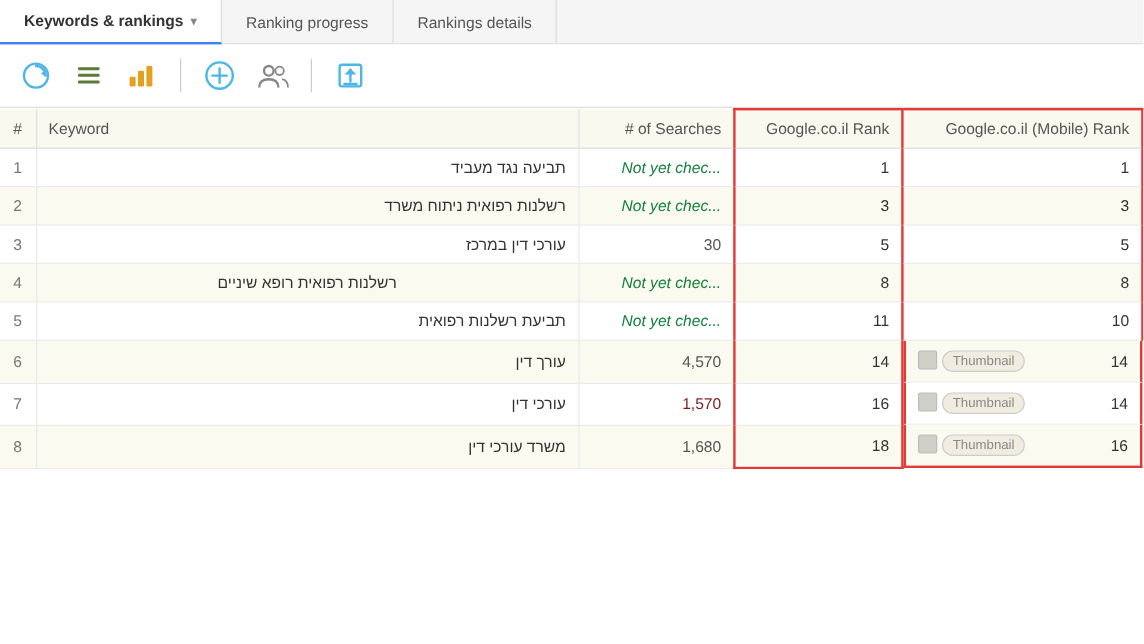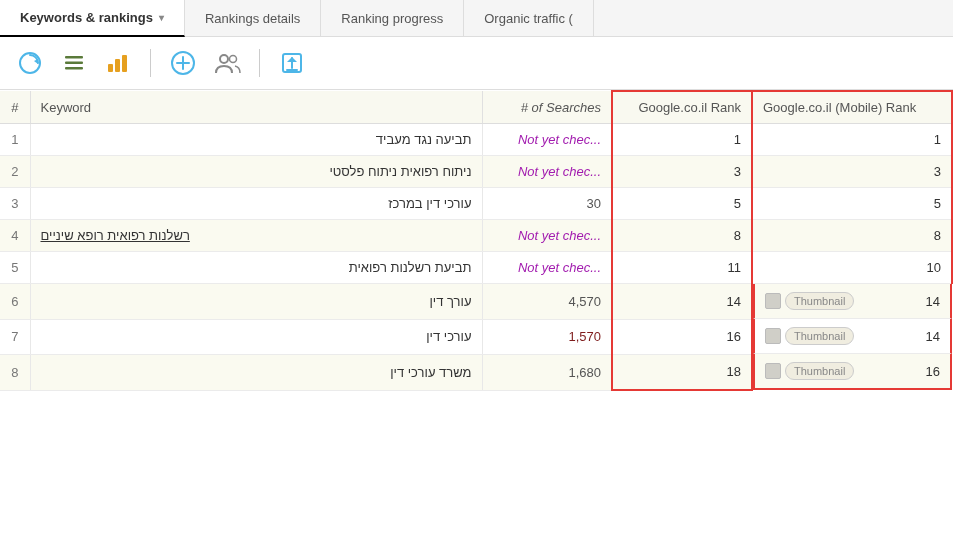--- a/index.html
+++ b/index.html
@@ -19,21 +19,21 @@
       border-right: 1px solid #ddd;
       display: flex;
       align-items: center;
       gap: 6px;
       white-space: nowrap;
     }
     .tab.active {
       background: #fff;
       color: #333;
       font-weight: bold;
-      border-bottom: 2px solid #000000;
+      border-bottom: 2px solid #3b82f6;
       margin-bottom: -1px;
     }
     .tab .chevron { font-size: 10px; color: #888; }
 
     
     .toolbar {
       display: flex;
       align-items: center;
       padding: 10px 14px;
       border-bottom: 1px solid #ddd;
@@ -79,21 +79,21 @@
       border-bottom: 1px solid #ebebeb;
       border-right: 1px solid #e8e8e8;
       color: #333;
       white-space: nowrap;
     }
     tbody td.num-col { text-align: center; color: #777; }
     tbody td.keyword-col { text-align: right; direction: rtl; }
     tbody td.searches-col { text-align: right; color: #888; font-style: italic; }
     tbody td.rank-col { text-align: right; }
 
-    .not-yet { color: #a21caf; font-style: italic; }
+    .not-yet { color: #15803d; font-style: italic; }
 
     
     .col-google-rank {
       border-left: 2px solid #e53935 !important;
       border-right: 2px solid #e53935 !important;
     }
     .col-google-mobile-rank {
       border-left: 2px solid #e53935 !important;
       border-right: 2px solid #e53935 !important;
     }
@@ -111,21 +111,20 @@
     tr:last-child td.col-google-rank {
       border-bottom: 2px solid #e53935 !important;
     }
     tr:last-child td.col-google-mobile-rank {
       border-bottom: 2px solid #e53935 !important;
     }
 
     
     .thumbnail-placeholder {
       display: inline-flex;
-      align-items: center;
       gap: 4px;
     }
     .thumb-box {
       width: 16px; height: 16px;
       background: #d0cfc8;
       border: 1px solid #bbb;
       border-radius: 2px;
     }
     .thumb-btn {
       padding: 2px 8px;
@@ -142,27 +141,24 @@
   </style>
 </head>
 <body>
 
 <div class="tabs-bar">
   <div class="tab active">
     <span>Keywords &amp; rankings</span>
     <span class="chevron">▾</span>
   </div>
   <div class="tab">
+    <span>Ranking progress</span>
+  </div>
+  <div class="tab">
     <span>Rankings details</span>
-  </div>
-  <div class="tab">
-    <span>Ranking progress</span>
-  </div>
-  <div class="tab">
-    <span>Organic traffic (</span>
   </div>
 </div>
 
 <div class="toolbar">
 
   <div class="toolbar-icon">
     <svg width="26" height="26" viewBox="0 0 26 26" class="icon-svg">
       <circle cx="13" cy="13" r="10" fill="none" stroke="#4db6e8" stroke-width="2"></circle>
       <path d="M13 5 A8 8 0 0 1 21 13" fill="none" stroke="#4db6e8" stroke-width="2" stroke-linecap="round"></path>
       <polygon points="21,9 21,14 17,11" fill="#4db6e8"></polygon>
@@ -213,50 +209,50 @@
     </svg>
   </div>
 </div>
 
 <div class="table-container">
   <table>
     <thead>
       <tr>
         <th style="text-align:center; width:30px;">#</th>
         <th class="keyword-col" style="text-align:left; min-width:200px;">Keyword</th>
-        <th style="text-align:right; width:130px;font-style:italic;"># of Searches</th>
+        <th style="text-align:right; width:130px;"># of Searches</th>
         <th class="col-google-rank" style="text-align:right; width:140px;">Google.co.il Rank</th>
-        <th class="col-google-mobile-rank" style="text-align:left; width:200px;">Google.co.il (Mobile) Rank</th>
+        <th class="col-google-mobile-rank" style="text-align:right; width:200px;">Google.co.il (Mobile) Rank</th>
       </tr>
     </thead>
     <tbody id="table-body">
     <tr>
           <td class="num-col">1</td>
           <td class="keyword-col" style="direction: rtl; text-align: right;">תביעה נגד מעביד</td>
           <td class="searches-col"><span class="not-yet">Not yet chec...</span></td>
           <td class="rank-col col-google-rank">1</td>
           <td class="rank-col col-google-mobile-rank" style="display: table-cell; justify-content: space-between; align-items: center;">1</td>
         </tr>
         <tr>
           <td class="num-col">2</td>
-          <td class="keyword-col" style="direction: rtl; text-align: right;">ניתוח רפואית ניתוח פלסטי</td>
+          <td class="keyword-col" style="direction: rtl; text-align: right;">רשלנות רפואית ניתוח משרד</td>
           <td class="searches-col"><span class="not-yet">Not yet chec...</span></td>
           <td class="rank-col col-google-rank">3</td>
           <td class="rank-col col-google-mobile-rank" style="display: table-cell; justify-content: space-between; align-items: center;">3</td>
         </tr>
         <tr>
           <td class="num-col">3</td>
           <td class="keyword-col" style="direction: rtl; text-align: right;">עורכי דין במרכז</td>
           <td class="searches-col" style="color: rgb(85, 85, 85); font-style: normal;">30</td>
           <td class="rank-col col-google-rank">5</td>
           <td class="rank-col col-google-mobile-rank" style="display: table-cell; justify-content: space-between; align-items: center;">5</td>
         </tr>
         <tr>
           <td class="num-col">4</td>
-          <td class="keyword-col" style="direction: rtl; text-align: left; text-decoration: underline;">רשלנות רפואית רופא שיניים</td>
+          <td class="keyword-col" style="direction: rtl; text-align: center;">רשלנות רפואית רופא שיניים</td>
           <td class="searches-col"><span class="not-yet">Not yet chec...</span></td>
           <td class="rank-col col-google-rank">8</td>
           <td class="rank-col col-google-mobile-rank" style="display: table-cell; justify-content: space-between; align-items: center;">8</td>
         </tr>
         <tr>
           <td class="num-col">5</td>
           <td class="keyword-col" style="direction: rtl; text-align: right;">תביעת רשלנות רפואית</td>
           <td class="searches-col"><span class="not-yet">Not yet chec...</span></td>
           <td class="rank-col col-google-rank">11</td>
           <td class="rank-col col-google-mobile-rank" style="display: table-cell; justify-content: space-between; align-items: center;">10</td>

